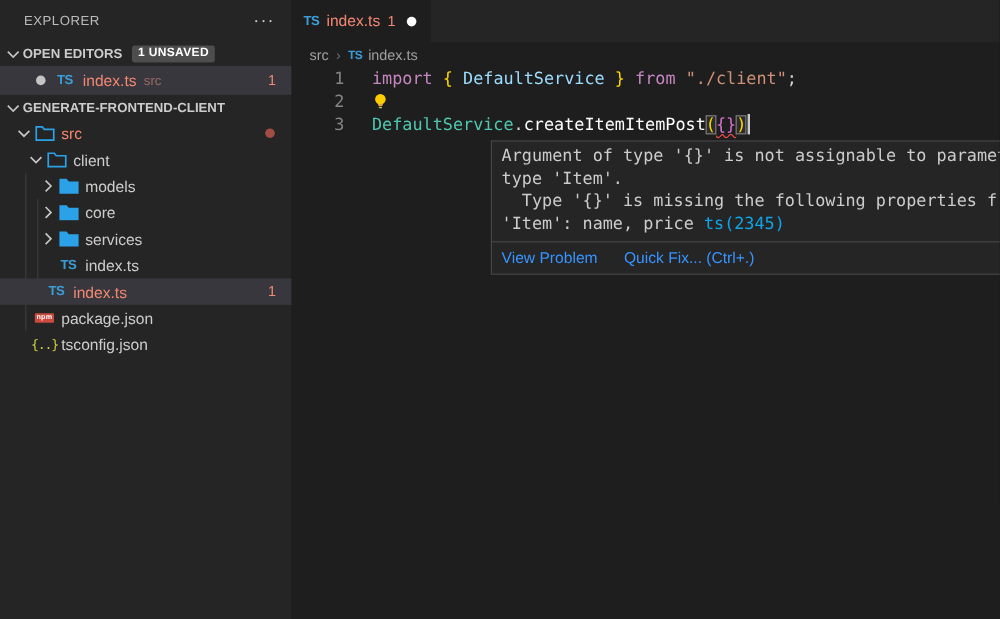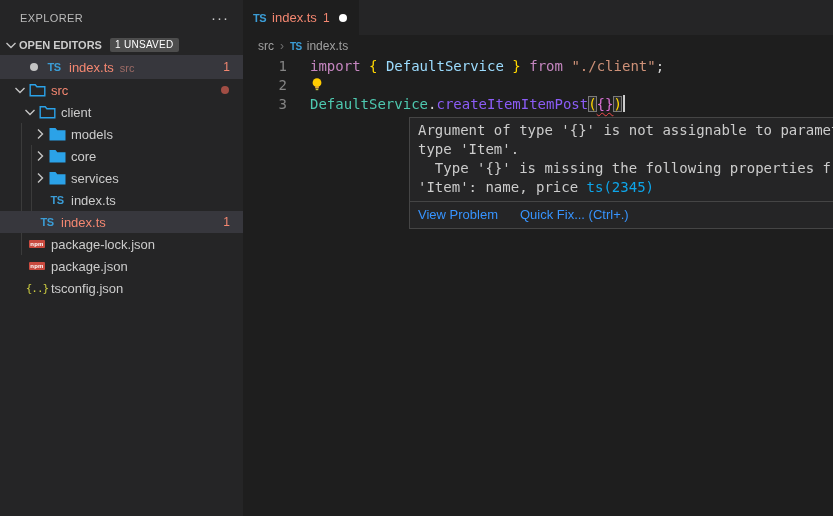--- a/index.html
+++ b/index.html
@@ -16,21 +16,21 @@
   .sidebar { position:absolute; left:0; top:0; width:243px; height:516px; background:#252526; }
   .sb-header { height:35px; display:flex; align-items:center; padding:0 14px 0 20px; }
   .sb-title { font-size:11px; letter-spacing:.4px; color:#bbbbbb;text-align:center; }
   .sb-more { margin-left:auto; color:#cccccc; font-size:15px; line-height:10px; letter-spacing:1px; cursor:pointer; }
 
   .section-header { display:flex; align-items:center; font-size:11px; font-weight:bold; color:#cccccc; }
   .oe-header { height:20px; }
   .ws-header { height:21px; }
   .chev { width:16px; height:16px; flex:none; display:flex; align-items:center; justify-content:center; }
   .section-header .chev { margin-left:3px; }
-  .badge-unsaved { margin-left:8px; background:#4d4d4d; color:#ffffff; font-size:10px; font-weight:normal; padding:1px 5px 2px; border-radius:2px; letter-spacing:.3px; }
+  .badge-unsaved { margin-left:8px; background:#4d4d4d; color:#ffffff; font-size:10px; font-weight:bold; padding:1px 5px 2px; border-radius:2px; letter-spacing:.3px; }
 
   .oe-item { height:24px; display:flex; align-items:center; background:#37373d; padding-left:30px; font-size:13px; }
   .mod-dot { width:8px; height:8px; border-radius:50%; background:#c4c4c4; flex:none; margin-right:7px; }
   .ts-ic { font-weight:bold; font-size:11px; color:#3b9dd6; letter-spacing:-.5px; }
   .oe-item .ts-ic { margin-right:6px; }
   .err { color:#f48771; }
   .oe-detail { font-size:11px; color:#9d6b66; margin-left:6px; margin-top:2px; }
   .oe-badge { margin-left:auto; margin-right:13px; color:#f48771; font-size:12px; }
 
   .tree { position:relative; }
@@ -65,21 +65,21 @@
   .bulb { display:inline-block; vertical-align:middle; margin-top:1px; }
   .cursor { display:inline-block; width:2px; height:17px; background:#cccccc; vertical-align:text-bottom; margin-left:1px; }
 
   .tk-keyword { color:#c586c0; }
   .tk-plain { color:#d4d4d4; }
   .tk-bracket1 { color:#ffd700; }
   .tk-bracket2 { color:#da70d6; }
   .tk-variable { color:#9cdcfe; }
   .tk-string { color:#ce9178; }
   .tk-class { color:#4ec9b0; }
-  .tk-function { color:#8b5cf6; }
+  .tk-function { color:#ffffff; }
   .tk-match { outline:1px solid #7a7a7a; outline-offset:-1px; background:rgba(110,110,110,.18); }
   .tk-squiggle { text-decoration:underline; text-decoration-style:wavy; text-decoration-color:#f14c4c; text-decoration-thickness:1px; text-underline-offset:3px; }
 
   
   .hover { position:absolute; left:409px; top:117px; width:505px; background:#252526; border:1px solid #454545; z-index:10; }
   .hover-msg { padding:3px 8px 4px; font-family:"DejaVu Sans Mono","Liberation Mono",monospace; font-size:14px; line-height:19px; color:#cccccc; }
   .hover-line { white-space:pre; overflow:hidden; }
   .hover-code { color:#0ea5e9; }
   .hover-actions { border-top:1px solid #454545; padding:5px 8px 6px; display:flex; gap:22px; font-size:13px; }
   .hover-link { color:#3794ff; cursor:pointer;text-align:center; }
@@ -106,20 +106,28 @@
   <div id="oe-list">
       <div class="oe-item">
         <span class="mod-dot"></span>
         <span class="ficon ts-ic">TS</span>
         <span class="err">index.ts</span>
         <span class="oe-detail">src</span>
         <span class="oe-badge">1</span>
       </div>
     </div>
 
+  <div class="section-header ws-header">
+    <span class="chev" id="ws-chev">
+        <svg width="16" height="16" viewBox="0 0 16 16" fill="none" stroke="#c5c5c5" stroke-width="1.4">
+          <path d="M3.5 6 L8 10.5 L12.5 6"></path>
+        </svg>
+      </span>
+    <span>GENERATE-FRONTEND-CLIENT</span>
+  </div>
 
   <div class="tree" id="tree">
     <div class="guide" style="left:21px; top:44px; height:132px;"></div>
     <div class="guide" style="left:31px; top:66px; height:88px;"></div>
       <div class="tree-row">
         <span class="spacer" style="width: 12px;"></span>
         <span class="chev">
           <svg width="16" height="16" viewBox="0 0 16 16" fill="none" stroke="#c5c5c5" stroke-width="1.4">
             <path d="M3.5 6 L8 10.5 L12.5 6"></path>
           </svg>
@@ -193,28 +201,20 @@
         <span class="chev"></span>
         <span class="ficon ts-ic">TS</span>
         <span class="tlabel">index.ts</span>
       </div>
       <div class="tree-row selected">
         <span class="spacer" style="width: 22px;"></span>
         <span class="chev"></span>
         <span class="ficon ts-ic">TS</span>
         <span class="tlabel err">index.ts</span>
         <span class="tree-badge">1</span>
-      </div>
-      <div class="tree-row">
-        <span class="spacer" style="width: 12px;"></span>
-        <span class="chev"></span>
-        <span class="ficon">
-          <span class="npm-ic">npm</span>
-        </span>
-        <span class="tlabel">package-lock.json</span>
       </div>
       <div class="tree-row">
         <span class="spacer" style="width: 12px;"></span>
         <span class="chev"></span>
         <span class="ficon">
           <span class="npm-ic">npm</span>
         </span>
         <span class="tlabel">package.json</span>
       </div>
       <div class="tree-row">

